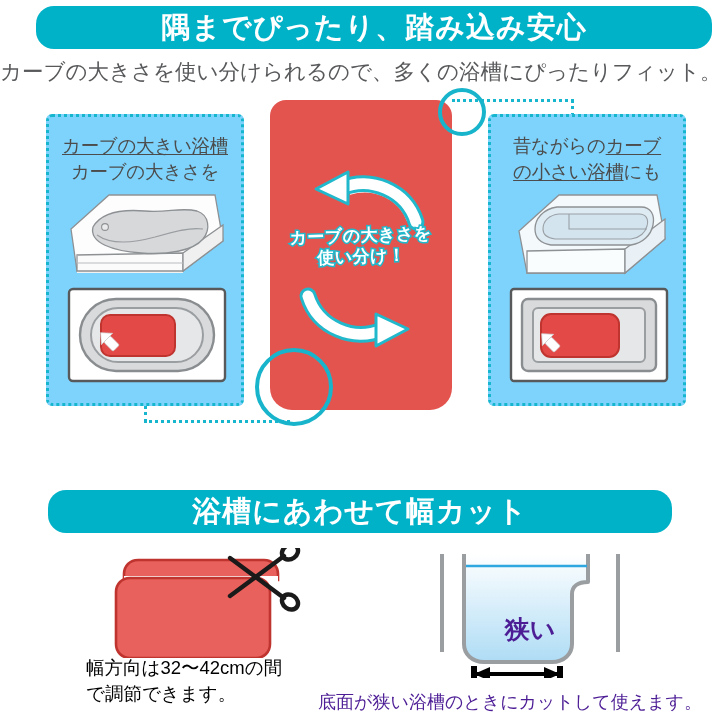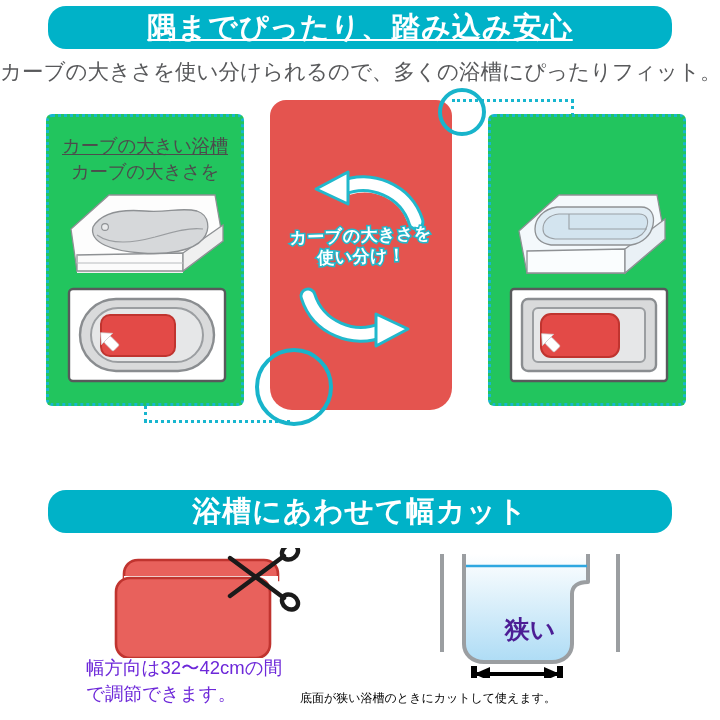--- a/index.html
+++ b/index.html
@@ -27,39 +27,39 @@
     background: #00b2c8;
     border-radius: 18px;
     color: #ffffff;
     font-size: 29px;
     font-weight: bold;
     letter-spacing: 1px;
     text-align: center;
     line-height: 43px;
     height: 43px;
   }
-  #pill-top { left: 48px; top: 6px; width: 624px; text-decoration: underline; }
+  #pill-top { left: 36px; top: 6px; width: 676px; }
   #pill-bottom { left: 48px; top: 490px; width: 624px; }
 
   .lead {
     position: absolute;
     font-size: 21.5px;
     color: #58595b;
     text-align: center;
     white-space: nowrap;
   }
   #lead-top { left: 0; top: 57px; width: 720px; }
   #lead-bottom { left: 0; top: 514px; width: 720px; }
 
   
   .panel {
     position: absolute;
     border: 3px dotted #17b6cf;
     border-radius: 6px;
-    background: #22c55e;
+    background: #7dd3fc;
     box-sizing: border-box;
   }
   #panel-left  { left: 46px;  top: 114px; width: 198px; height: 292px; }
   #panel-right { left: 488px; top: 114px; width: 198px; height: 292px; }
 
   .panel-title {
     position: absolute;
     left: 0;
     width: 100%;
     text-align: center;
@@ -135,21 +135,21 @@
   
   #cut-art { position: absolute; left: 78px; top: 548px; width: 240px; height: 110px; }
 
   #caption-left {
     position: absolute;
     left: 86px;
     top: 655px;
     width: 230px;
     font-size: 18.5px;
     line-height: 26px;
-    color: #6d28d9;
+    color: #000000;
   }
 
   
   #tub-art { position: absolute; left: 432px; top: 548px; width: 250px; height: 130px; }
 
   #narrow-label {
     position: absolute;
     left: 432px;
     top: 613px;
     width: 196px;
@@ -157,22 +157,23 @@
     font-size: 25px;
     font-weight: bold;
     color: #4c1d95;
   }
 
   #caption-right {
     position: absolute;
     left: 300px;
     top: 690px;
     width: 420px;
-    font-size: 12px;
-    color: #000000;
+    font-size: 18px;
+    color: #4c1d95;
+    text-align: center;
     white-space: nowrap;
   }
 </style>
 </head>
 <body>
 
 <div class="page">
 
   <div class="pill" id="pill-top">隅までぴったり、踏み込み安心</div>
 
@@ -207,20 +208,24 @@
       <rect x="24" y="23" width="112" height="54" rx="27" fill="#e6e7e8" stroke="#9b9ea1" stroke-width="2"></rect>
       <rect x="34" y="30" width="74" height="41" rx="9" fill="#e34a47" stroke="#c0342f" stroke-width="2"></rect>
       <g transform="translate(40,54) rotate(45)" fill="#ffffff" stroke="#cccccc" stroke-width="0.7">
         <rect x="0" y="-4.5" width="13" height="9" rx="1.4"></rect>
         <polygon points="0,-8 -9,0 0,8"></polygon>
       </g>
     </svg>
   </div>
 
   <div class="panel" id="panel-right">
+    <div class="panel-title">
+      <span>昔ながらの</span><span class="ul">カーブ</span><br>
+      <span class="ul">の小さい浴槽</span><span>にも</span>
+    </div>
 
     <svg style="position:absolute;left:16px;top:68px;" width="168" height="96" viewBox="0 0 168 96">
       <polygon points="12,46 52,10 150,10 158,54 118,88 20,88" fill="#f4f9fc" stroke="#8e9194" stroke-width="1.3"></polygon>
       <path d="M20,66 L20,88 L118,88 L118,64 Z" fill="#fafdfe" stroke="#8e9194" stroke-width="1.3"></path>
       <path d="M118,64 L158,34 L158,54 L118,88 Z" fill="#eaf1f6" stroke="#8e9194" stroke-width="1.3"></path>
       <path d="M28,44 C28,34 36,24 50,22 L134,22 C144,22 148,30 146,40
                C144,50 136,58 124,60 L44,60 C32,58 28,52 28,44 Z" fill="#dfebf3" stroke="#8e9194" stroke-width="1.3"></path>
       <path d="M36,44 C36,36 42,30 52,29 L132,29 C139,29 142,34 140,41
                C138,48 132,53 124,54 L48,54 C40,53 36,50 36,44 Z" fill="#d3e4ef" stroke="#9aa0a5" stroke-width="1.1"></path>
       <path d="M62,29 L62,44 L140,44" fill="none" stroke="#9aa0a5" stroke-width="1.1"></path>

